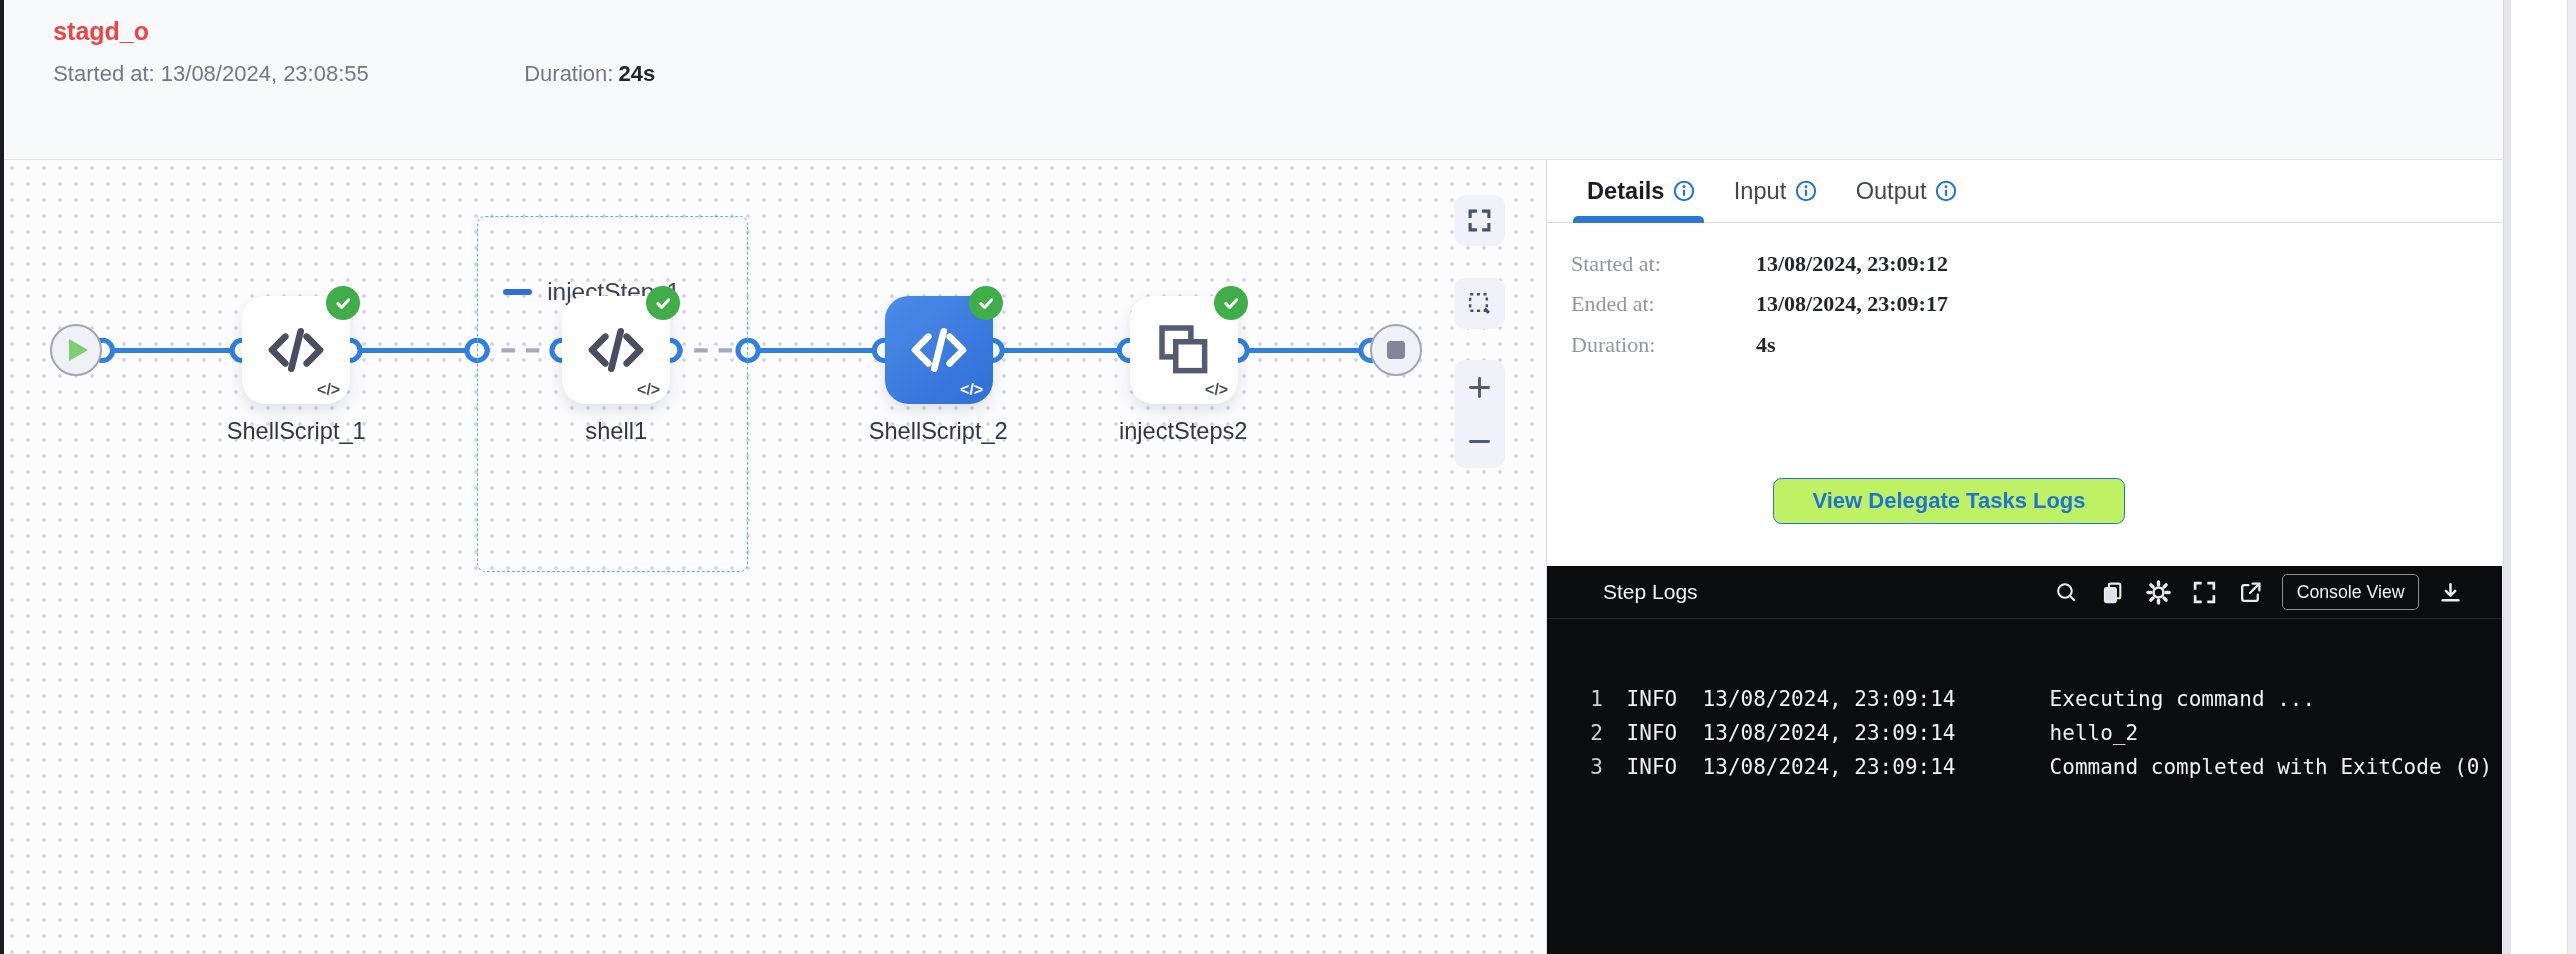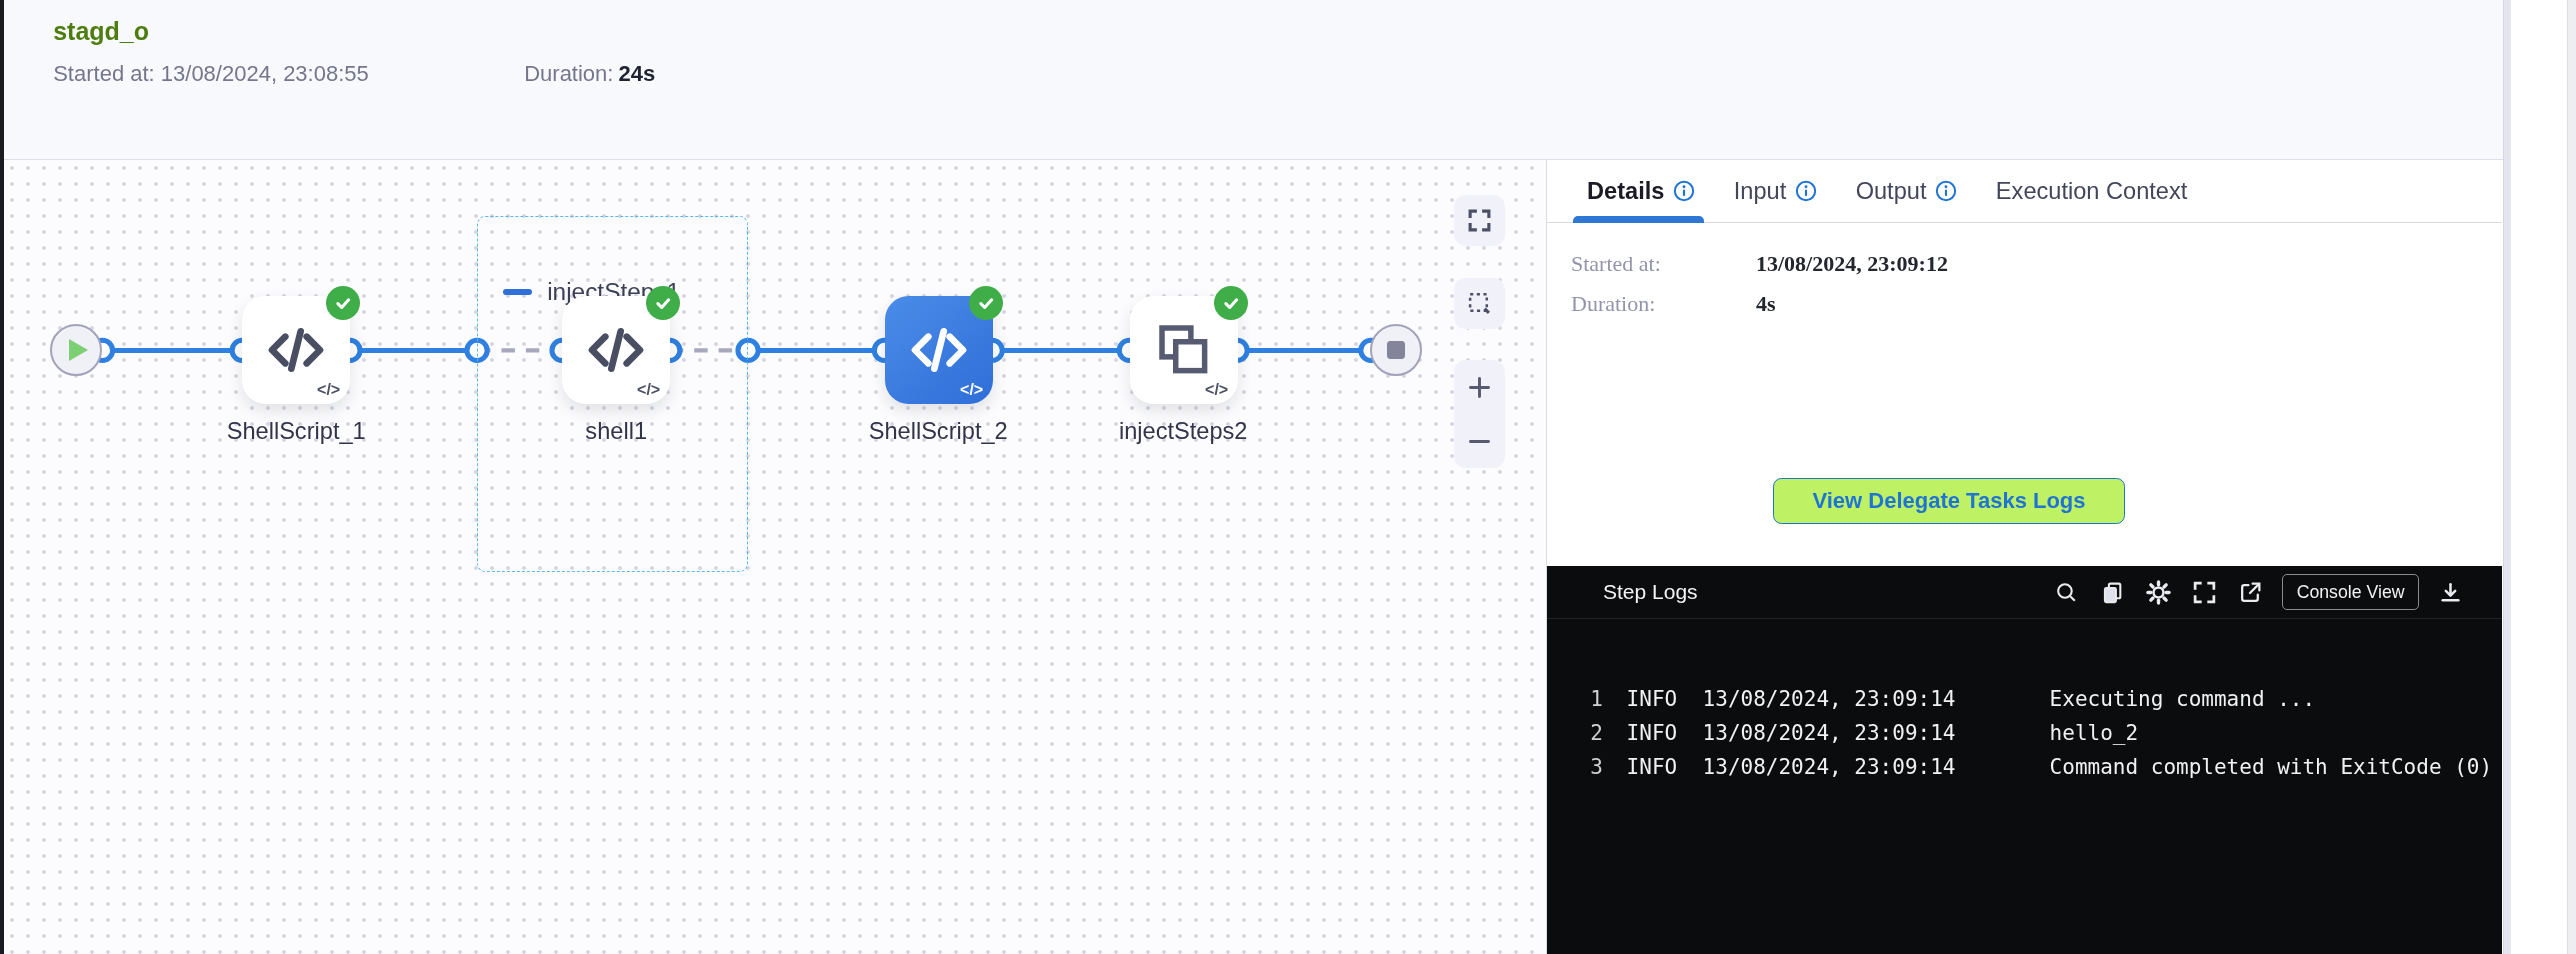--- a/index.html
+++ b/index.html
@@ -5,21 +5,21 @@
   html,body{margin:0;padding:0;background:#fff;}
   #screen{position:relative;width:2576px;height:955px;overflow:hidden;
           font-family:"Liberation Sans",sans-serif;background:#fff;}
 
   
   .left-strip{position:absolute;left:0;top:0;width:4.2px;height:100%;background:#191a22;}
 
   
   .top-header{position:absolute;left:4.2px;top:0;width:2499px;height:159px;
               background:#f7f9fd;border-bottom:0.8px solid #dcdee9;}
-  .stage-title{position:absolute;left:49px;top:17px;font-size:25px;font-weight:700;color:#4d7c0f;}
+  .stage-title{position:absolute;left:49px;top:17px;font-size:25px;font-weight:700;color:#ef4444;}
   .header-meta{position:absolute;left:49px;top:61px;font-size:22px;color:#75768c;}
   .header-duration{position:absolute;left:520px;top:61px;font-size:22px;color:#75768c;}
   .header-duration b{color:#1f2230;font-weight:700;margin-left:5px;}
 
   
   .canvas{position:absolute;left:4.2px;top:160px;width:1542px;height:795px;background:#fcfcfe;
           background-image:radial-gradient(circle,#d7d8e3 1.8px,rgba(0,0,0,0) 2.2px);
           background-size:16px 16px;overflow:hidden;}
   .flow-svg{position:absolute;left:0;top:0;}
 
@@ -268,29 +268,30 @@
         </svg>
       </div>
       <div class="tab">
         <span>Output</span>
         <svg width="22" height="22" viewBox="0 0 24 24">
           <circle cx="12" cy="12" r="10" fill="none" stroke="#1f74d4" stroke-width="2.2"></circle>
           <circle cx="12" cy="7.4" r="1.6" fill="#1f74d4"></circle>
           <rect x="10.8" y="10.4" width="2.4" height="7.2" rx="1.2" fill="#1f74d4"></rect>
         </svg>
       </div>
-      <div class="tab">
-        <span>Execution Context</span>
-      </div>
     </div>
 
     <div class="details-body">
       <div class="field-row">
         <div class="field-label">Started at:</div>
         <div class="field-value">13/08/2024, 23:09:12</div>
+      </div>
+      <div class="field-row">
+        <div class="field-label">Ended at:</div>
+        <div class="field-value">13/08/2024, 23:09:17</div>
       </div>
       <div class="field-row">
         <div class="field-label">Duration:</div>
         <div class="field-value">4s</div>
       </div>
     </div>
 
     <button class="delegate-btn">View Delegate Tasks Logs</button>
 
     <div class="step-logs">

